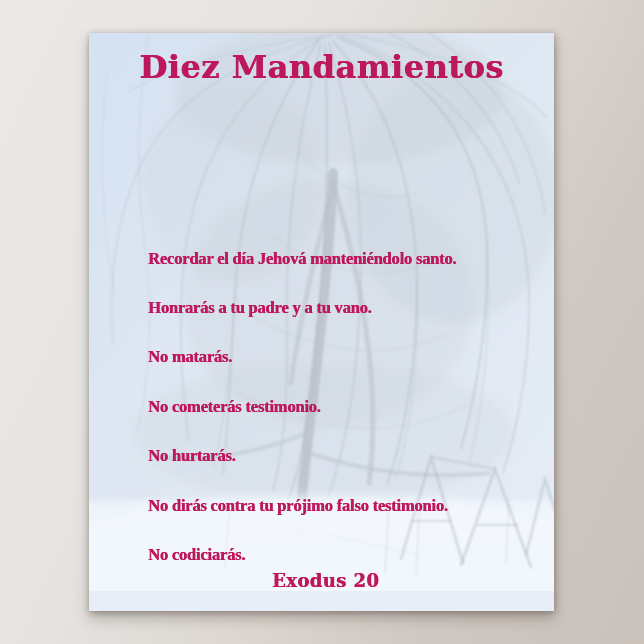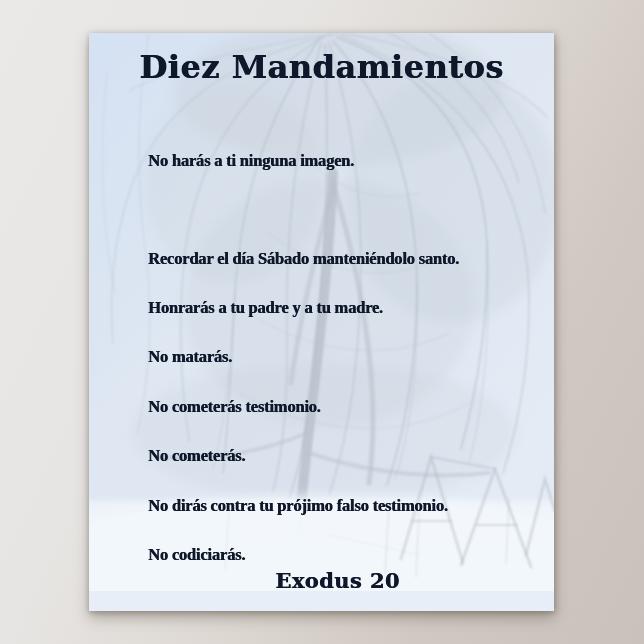--- a/index.html
+++ b/index.html
@@ -32,21 +32,21 @@
     position: absolute;
     inset: 0;
     width: 100%;
     height: 100%;
     display: block;
   }
 
   .poster-text {
     position: absolute;
     inset: 0;
-    color: #0f172a;
+    color: #be185d;
     font-weight: 700;
   }
 
   .title {
     position: absolute;
     top: 13px;
     left: 0;
     width: 100%;
     text-align: center;
     font-size: 32px;
@@ -64,24 +64,24 @@
     font-size: 16.5px;
     line-height: 20px;
     letter-spacing: -0.2px;
     white-space: nowrap;
     text-shadow: 0.5px 0 0 currentColor;
   }
 
   .reference {
     position: absolute;
     top: 536px;
-    left: 16px;
+    left: 4px;
     width: 100%;
     text-align: center;
-    font-size: 21px;
+    font-size: 18px;
     line-height: 24px;
     letter-spacing: 0.4px;
     text-shadow: 0.5px 0 0 currentColor;
     font-family: "DejaVu Serif", "Liberation Serif", serif;
   }
 </style>
 </head>
 <body>
 
 <div class="scene">
@@ -171,25 +171,24 @@
         <path d="M140,480 L136,536" stroke-width="1.3" opacity="0.22"></path>
         <path d="M240,502 L330,522" stroke-width="1.2" opacity="0.18"></path>
       </g>
 
       <rect width="465" height="578" fill="#ebf1f8" opacity="0.30"></rect>
     </svg>
 
     <div class="poster-text">
       <h1 class="title">Diez Mandamientos</h1>
 
-      <div class="cmd" style="top:118px">No harás a ti ninguna imagen.</div>
-      <div class="cmd" style="top:216px">Recordar el día Sábado manteniéndolo santo.</div>
-      <div class="cmd" style="top:265px">Honrarás a tu padre y a tu madre.</div>
+      <div class="cmd" style="top:216px">Recordar el día Jehová manteniéndolo santo.</div>
+      <div class="cmd" style="top:265px">Honrarás a tu padre y a tu vano.</div>
       <div class="cmd" style="top:314px">No matarás.</div>
       <div class="cmd" style="top:364px">No cometerás testimonio.</div>
-      <div class="cmd" style="top:413px">No cometerás.</div>
+      <div class="cmd" style="top:413px">No hurtarás.</div>
       <div class="cmd" style="top:463px">No dirás contra tu prójimo falso testimonio.</div>
       <div class="cmd" style="top:512px">No codiciarás.</div>
 
       <div class="reference">Exodus 20</div>
     </div>
   </div>
 </div>
 
 </body></html>

